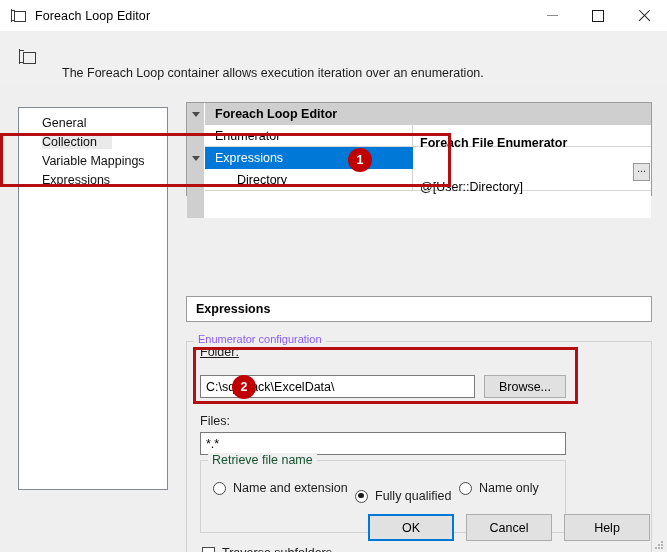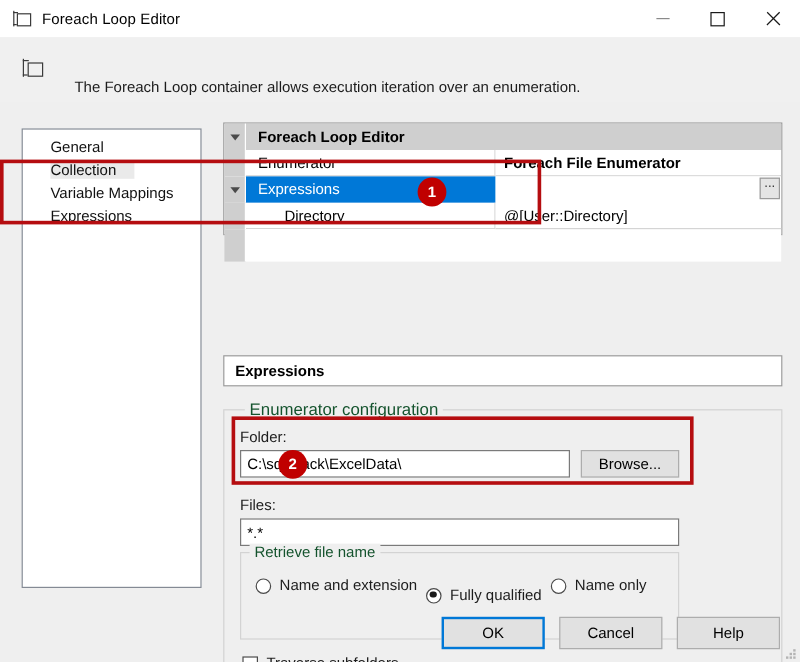--- a/index.html
+++ b/index.html
@@ -225,20 +225,21 @@
   .pg-val {
     flex: 1;
     display: flex;
     align-items: center;
     padding-left: 7px;
     box-sizing: border-box;
     border-bottom: 1px solid #d4d4d4;
     font-size: 12.5px;
     background: #fff;
     position: relative;
+    margin-top: 15px;
   }
   .pg-val.bold { font-weight: bold; }
   .row-sel .pg-name {
     background: #0078d7;
     color: #fff;
     border-right: none;
     border-bottom: none;
   }
   .row-sel .pg-val { border-bottom: none; }
   .ellipsis-btn {
@@ -282,23 +283,22 @@
     left: 186px; top: 256px;
     width: 466px; height: 230px;
     border: 1px solid #d3d3d3;
     box-sizing: border-box;
   }
   #enum-legend {
     position: absolute;
     left: 194px; top: 248px;
     background: #efefef;
     padding: 0 4px;
-    font-size: 14px;
-    color: #14532d;
-    margin-left: 10px;
+    font-size: 11px;
+    color: #8b5cf6;
   }
 
   .lbl {
     position: absolute;
     font-size: 12.5px;
     color: #1c1c1c;
   }
   .txtbox {
     position: absolute;
     background: #fff;
@@ -529,21 +529,21 @@
     </div>
   </div>
 
   <div id="expr-band">
     <span>Expressions</span>
   </div>
 
   <div id="enum-group"></div>
   <span id="enum-legend">Enumerator configuration</span>
 
-  <span class="lbl" style="left:200px; top:272px;">Folder:</span>
+  <span class="lbl" style="left:200px; top:260px;text-decoration:underline;">Folder:</span>
   <div class="txtbox" style="left:200px; top:290px; width:275px; height:23px;">
     <span>C:\sqlshack\ExcelData\</span>
   </div>
   <div class="btn" style="left:484px; top:290px; width:82px; height:23px;">Browse...</div>
 
   <span class="lbl" style="left:200px; top:329px;">Files:</span>
   <div class="txtbox" style="left:200px; top:347px; width:366px; height:23px;">
     <span>*.*</span>
   </div>
 

